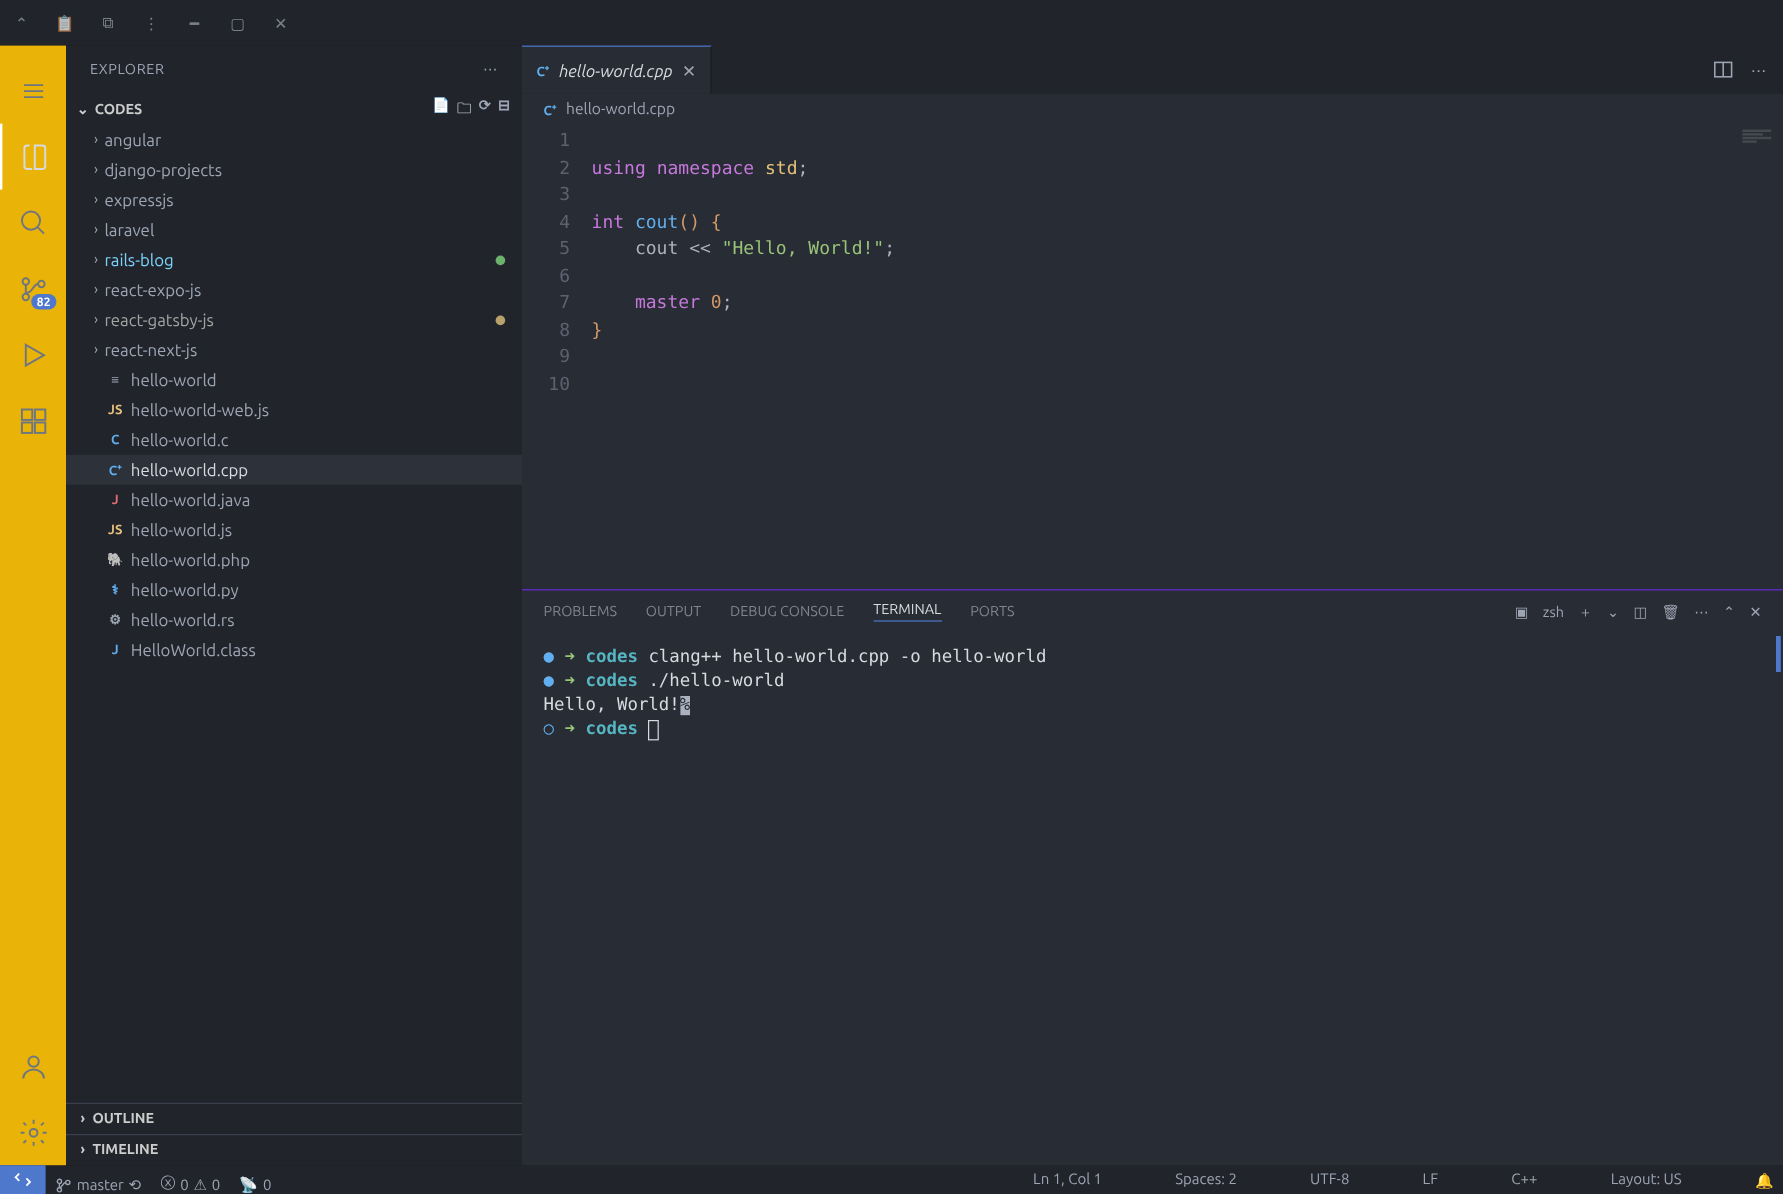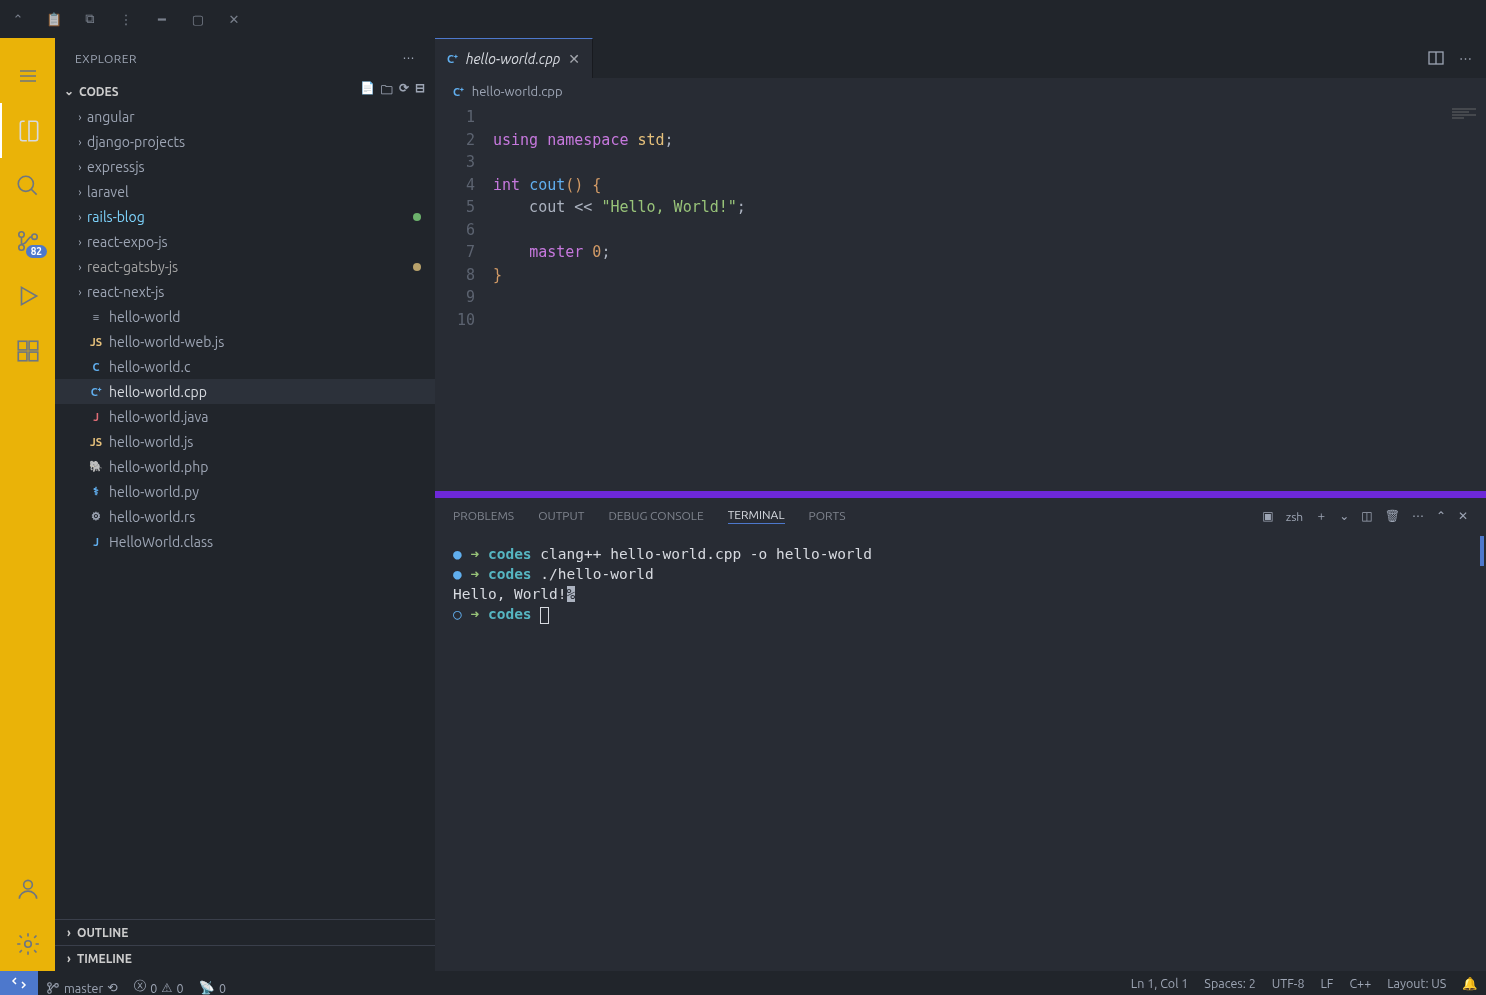--- a/index.html
+++ b/index.html
@@ -94,37 +94,37 @@
 .tabs-right { margin-left:auto; display:flex; align-items:center; gap:14px; padding-right:14px; color:#9da5b4; }
 .breadcrumb { height:26px; display:flex; align-items:center; padding-left:18px; gap:8px; color:#9da5b4; font-size:13px; }
 .editor-body { flex:1; display:flex; font-family: 'Menlo','Consolas',monospace; font-size:15px; position:relative; }
 .gutter { width:58px; text-align:right; color:#5c6370; padding-right:18px; padding-top:2px; line-height:22.5px; }
 .code { flex:1; padding-top:2px; line-height:22.5px; white-space:pre; color:#abb2bf; }
 .code .line1 { background:#2c313a; display:block; }
 .minimap { position:absolute; top:4px; right:10px; width:24px; height:12px; opacity:.3; }
 .minimap div { height:2px; margin-bottom:1px; background:#888; } .tk-purple{color:#c678dd;} .tk-yellow{color:#e5c07b;}
 .tk-blue{color:#61afef;} .tk-green{color:#98c379;} .tk-orange{color:#d19a66;}
 .tk-grey{color:#abb2bf;} .tk-gold{color:#d19a66;} .tk-bracket{color:#d19a66;}
-.panel { height:480px; border-top:7px solid #6d28d9; display:flex; flex-direction:column; background:#282c34;}
+.panel { height:480px; border-top:1px solid #6d28d9; display:flex; flex-direction:column; background:#282c34;}
 .panel-tabs { height:36px; display:flex; align-items:center; padding:0 18px; gap:24px; font-size:12px; color:#7f848e;}
 .panel-tabs .pt { cursor:pointer; padding-bottom:2px; }
 .panel-tabs .pt.active { color:#d7dae0; border-bottom:1px solid #4d78cc; }
 .panel-tabs .pt-right { margin-left:auto; display:flex; align-items:center; gap:12px; color:#9da5b4;}
 .terminal { flex:1; padding:10px 18px; font-family:'Menlo','Consolas',monospace; font-size:14.5px; line-height:20px; color:#d7dae0; position:relative;}
 .term-dot{color:#61afef;} .term-arrow{color:#98c379;} .term-path{color:#56b6c2; font-weight:bold;}
 .term-highlight{background:#abb2bf; color:#282c34;}
 .term-cursor{display:inline-block; width:9px; height:17px; border:1px solid #d7dae0; vertical-align:middle;}
 .term-scroll{position:absolute; right:2px; top:2px; width:4px; height:30px; background:#4d78cc;}
 .statusbar {
   height:24px; background:#21252b; display:flex; align-items:center;
   font-size:12.5px; color:#9da5b4;
 }
 .sb-remote { width:38px; height:100%; background:#4d78cc; color:#fff; display:flex; align-items:center; justify-content:center; cursor:pointer;}
 .sb-item { padding:0 8px; display:flex; align-items:flex-end; gap:4px; cursor:pointer; height:100%;}
-.sb-right { margin-left:auto; display:flex; }
+.sb-right { margin-left:auto; display:flex;gap:45px; }
 svg { display:block; }
 </style>
 </head>
 <body>
 
 <div class="titlebar">
   <div class="titlebar-right">
     <span class="ico">⌃</span>
     <span class="ico">📋</span>
     <span class="ico">⧉</span>

